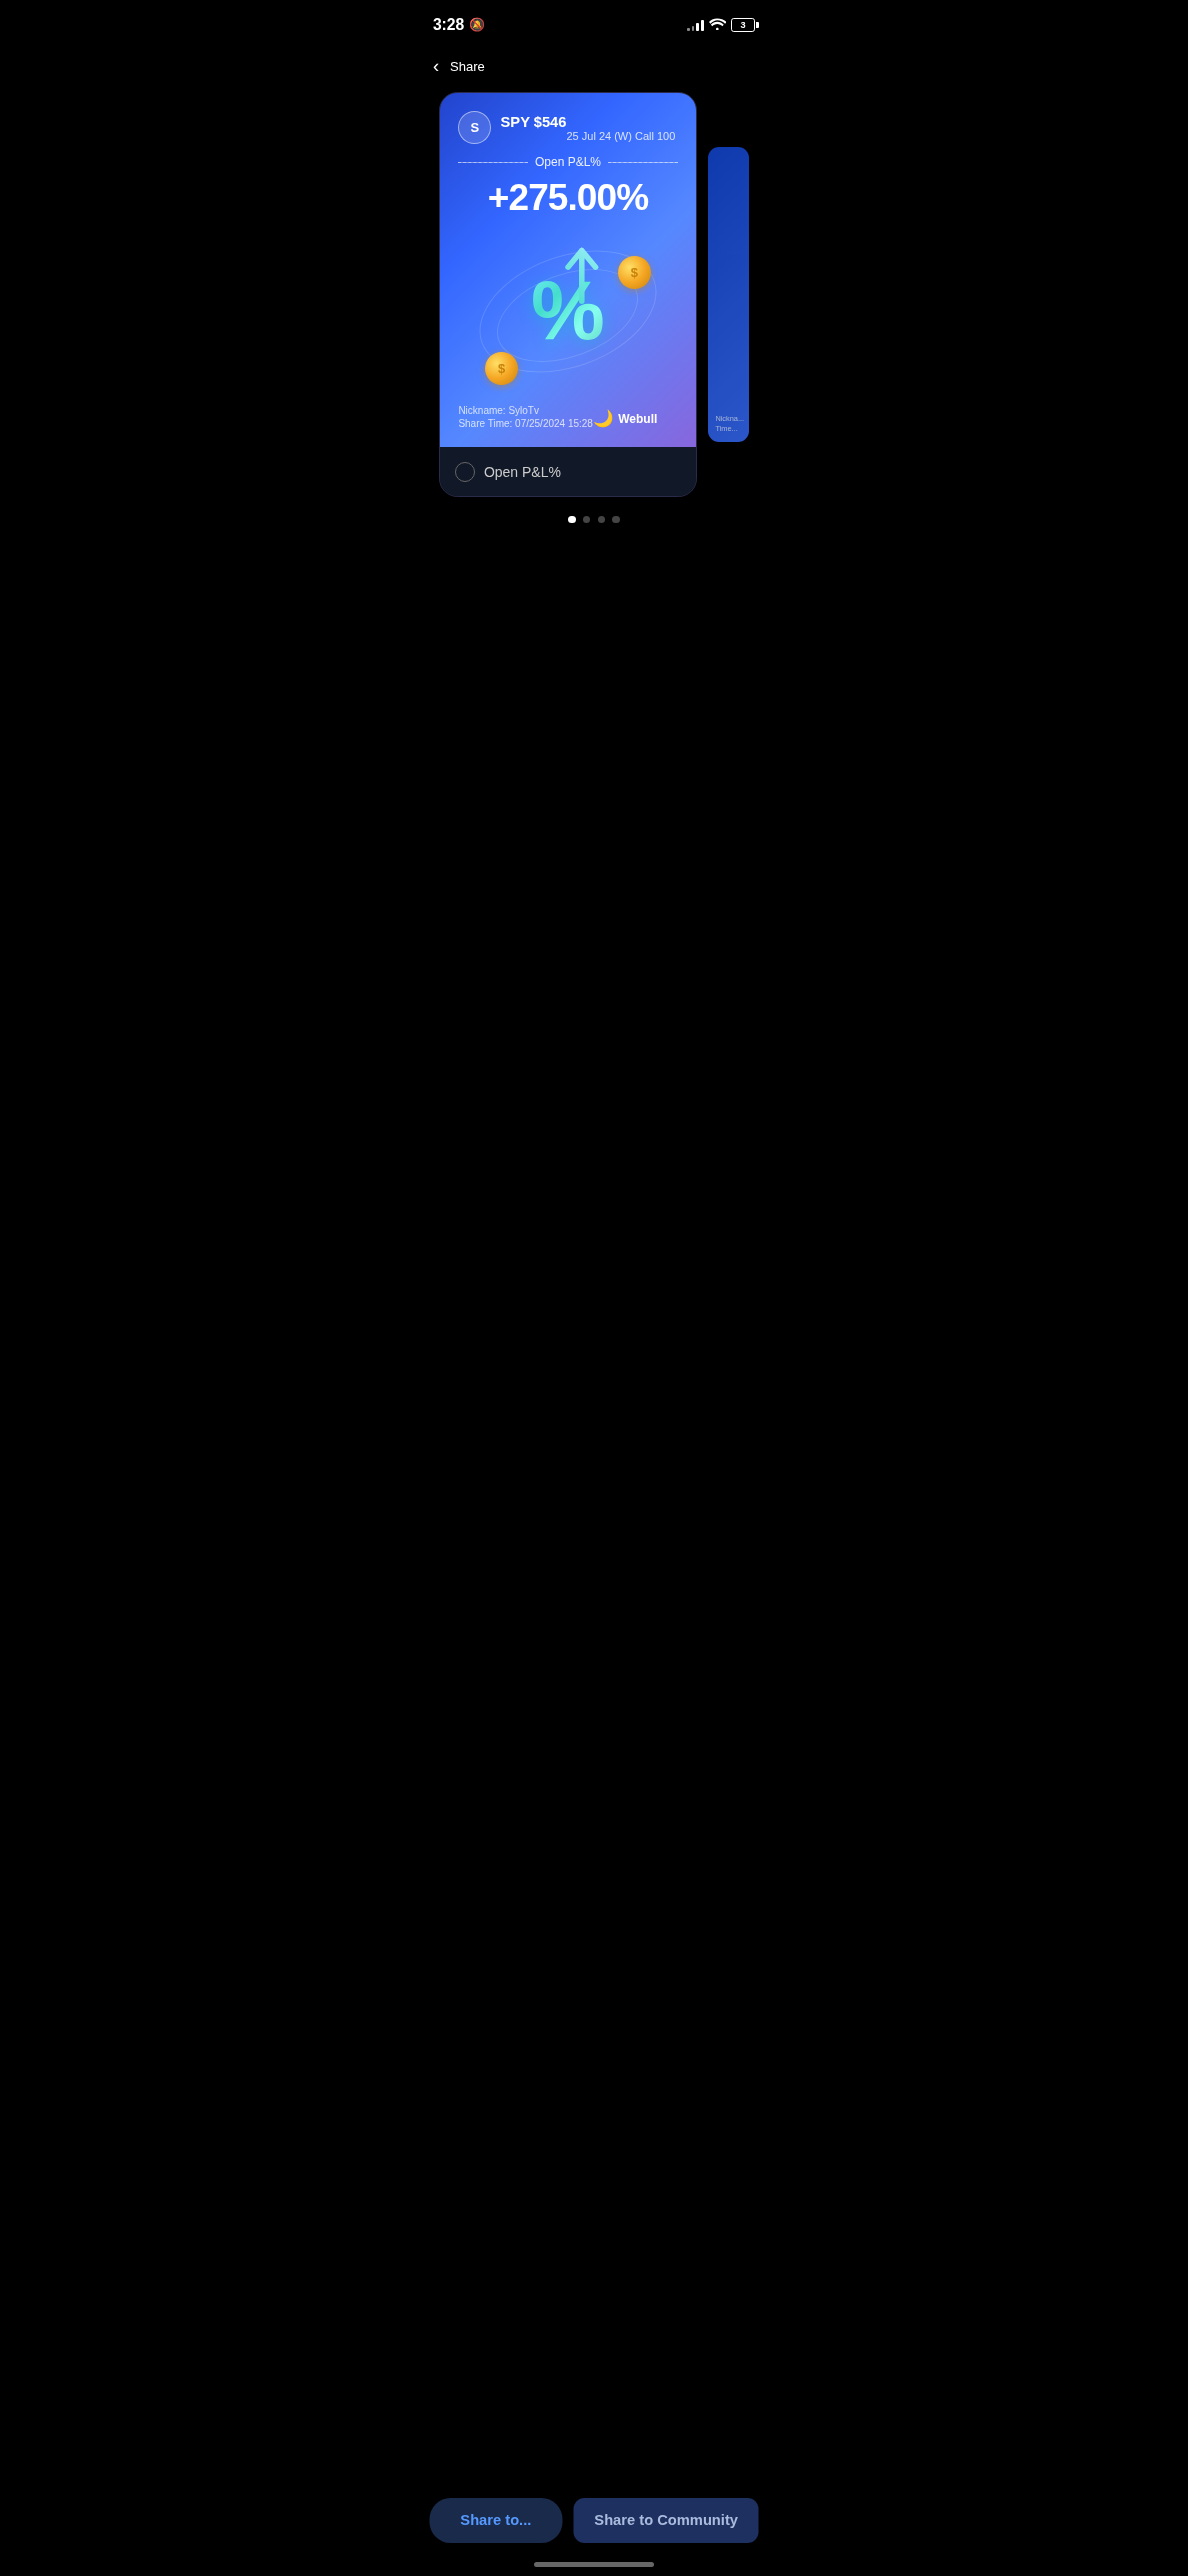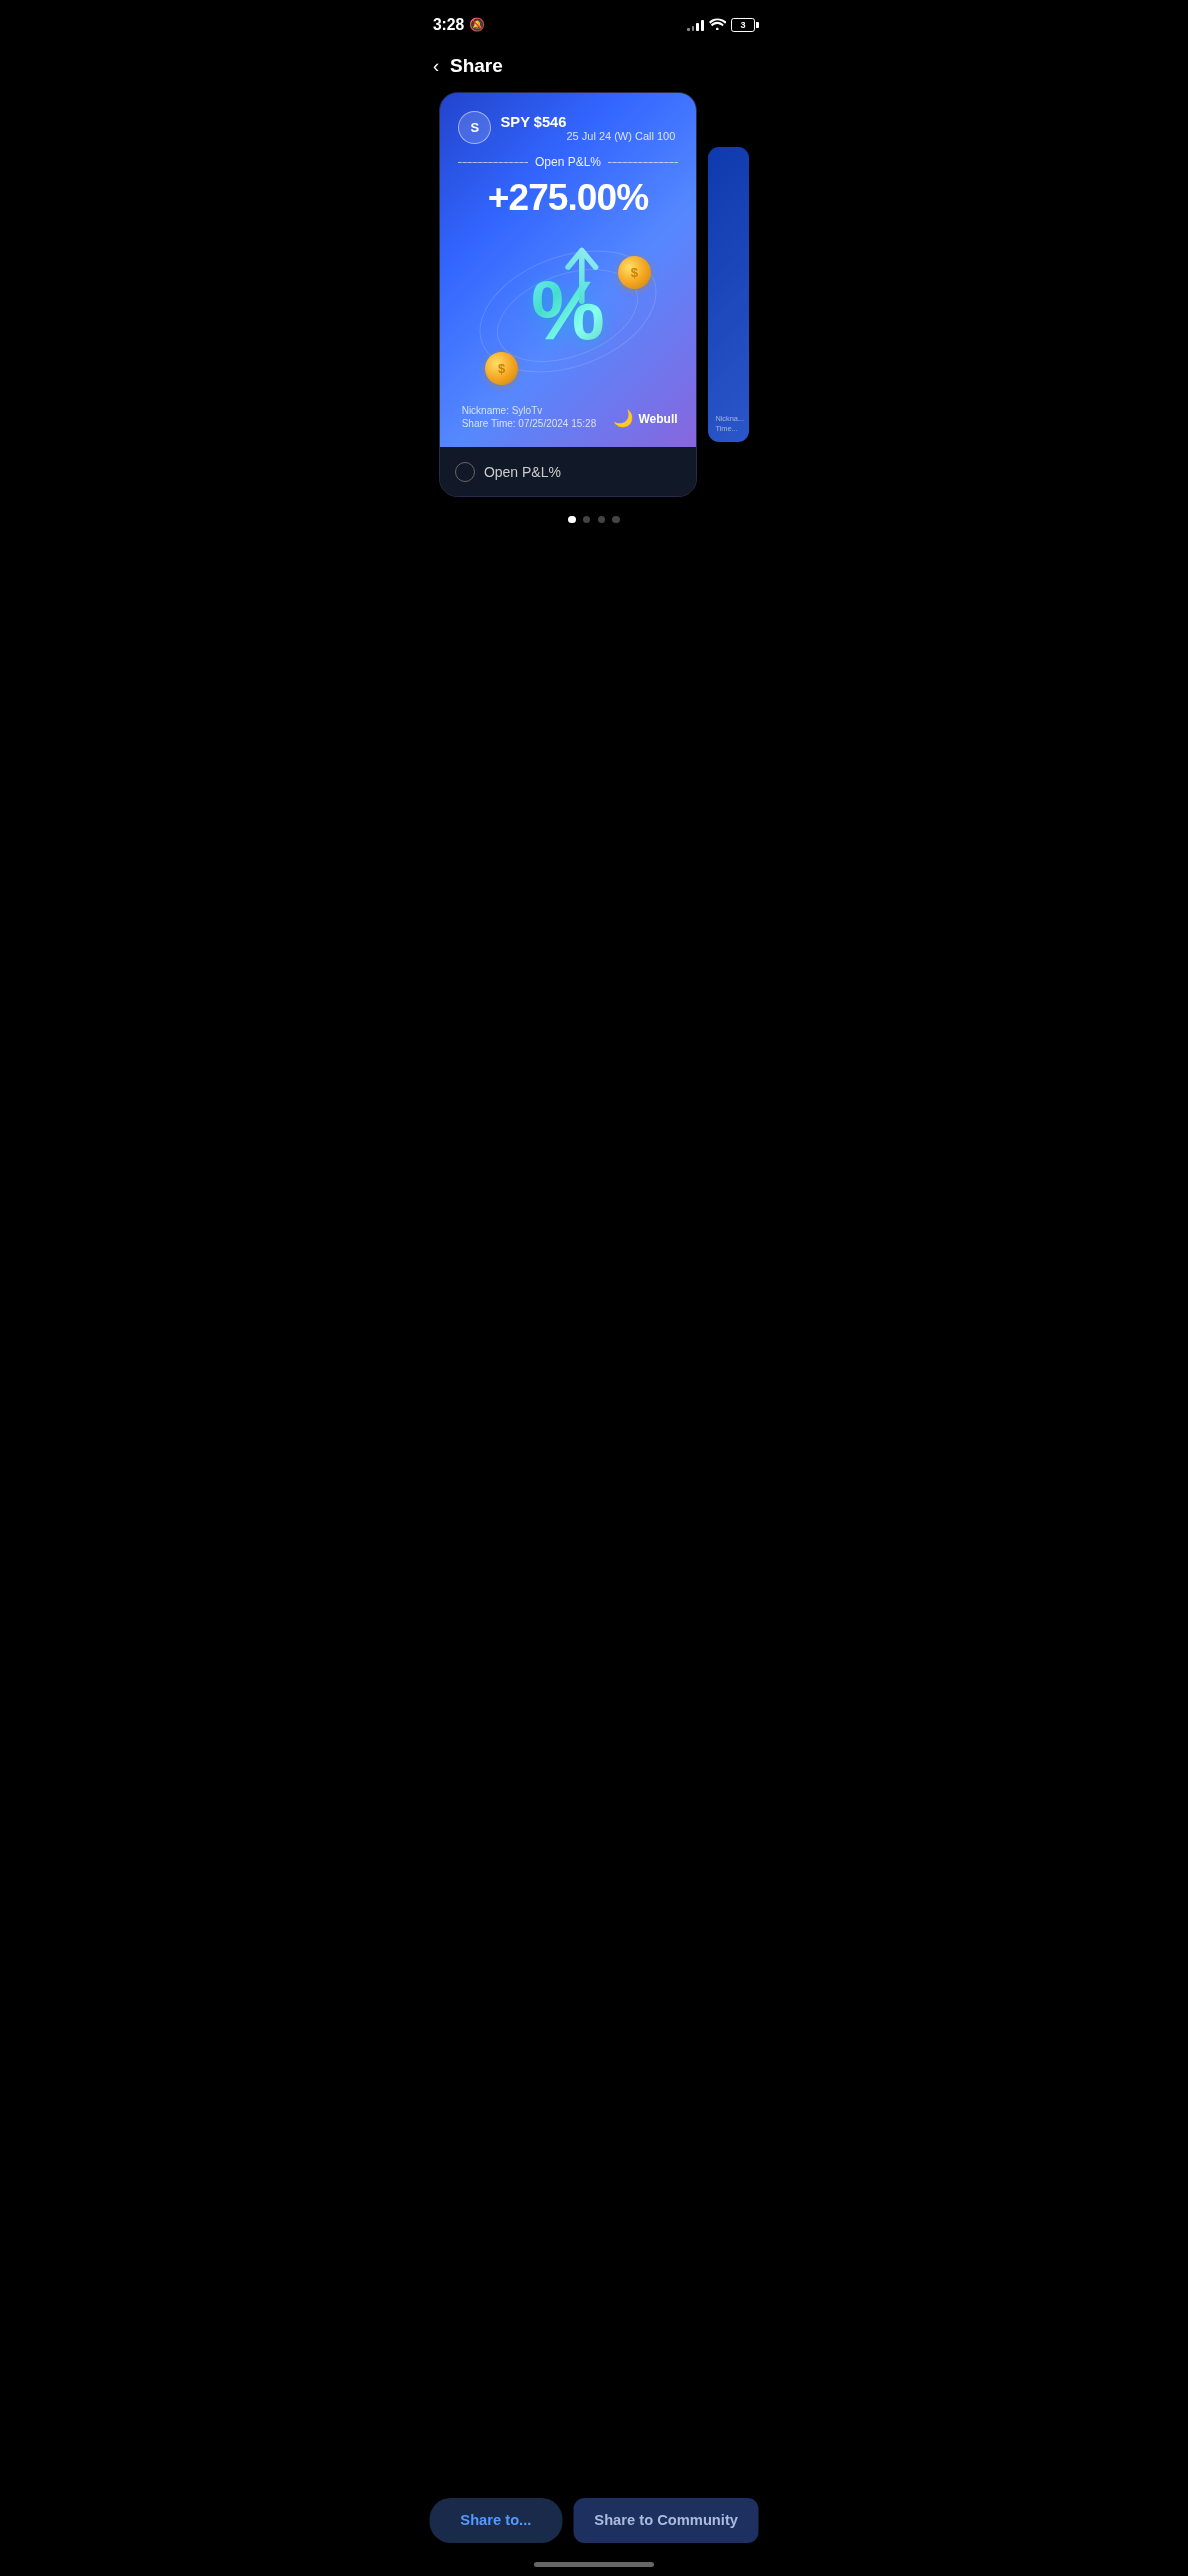--- a/index.html
+++ b/index.html
@@ -108,22 +108,22 @@
       gap: 11px;
     }
 
     .back-arrow {
       font-size: 18.4px;
       color: #ffffff;
       cursor: pointer;
     }
 
     .header-title {
-      font-size: 19px;
-      font-weight: 700;
+      font-size: 13px;
+      font-weight: 400;
       color: #ffffff;
     }
 
     
     .carousel-container {
       display: flex;
       align-items: center;
       justify-content: center;
       padding: 0 9.2px;
       overflow: hidden;
@@ -326,23 +326,22 @@
     .coin-right {
       top: 28px;
       right: 9.2px;
     }
 
     
     .card-footer-inner {
       margin-top: auto;
       padding-top: 11px;
       display: flex;
-      justify-content: flex-end;
+      justify-content: flex-start;
       align-items: flex-end;
-      gap: 17px;
     }
 
     .footer-meta {
       display: flex;
       flex-direction: column;
       gap: 1.8px;
     }
 
     .footer-nickname {
       font-size: 10px;

